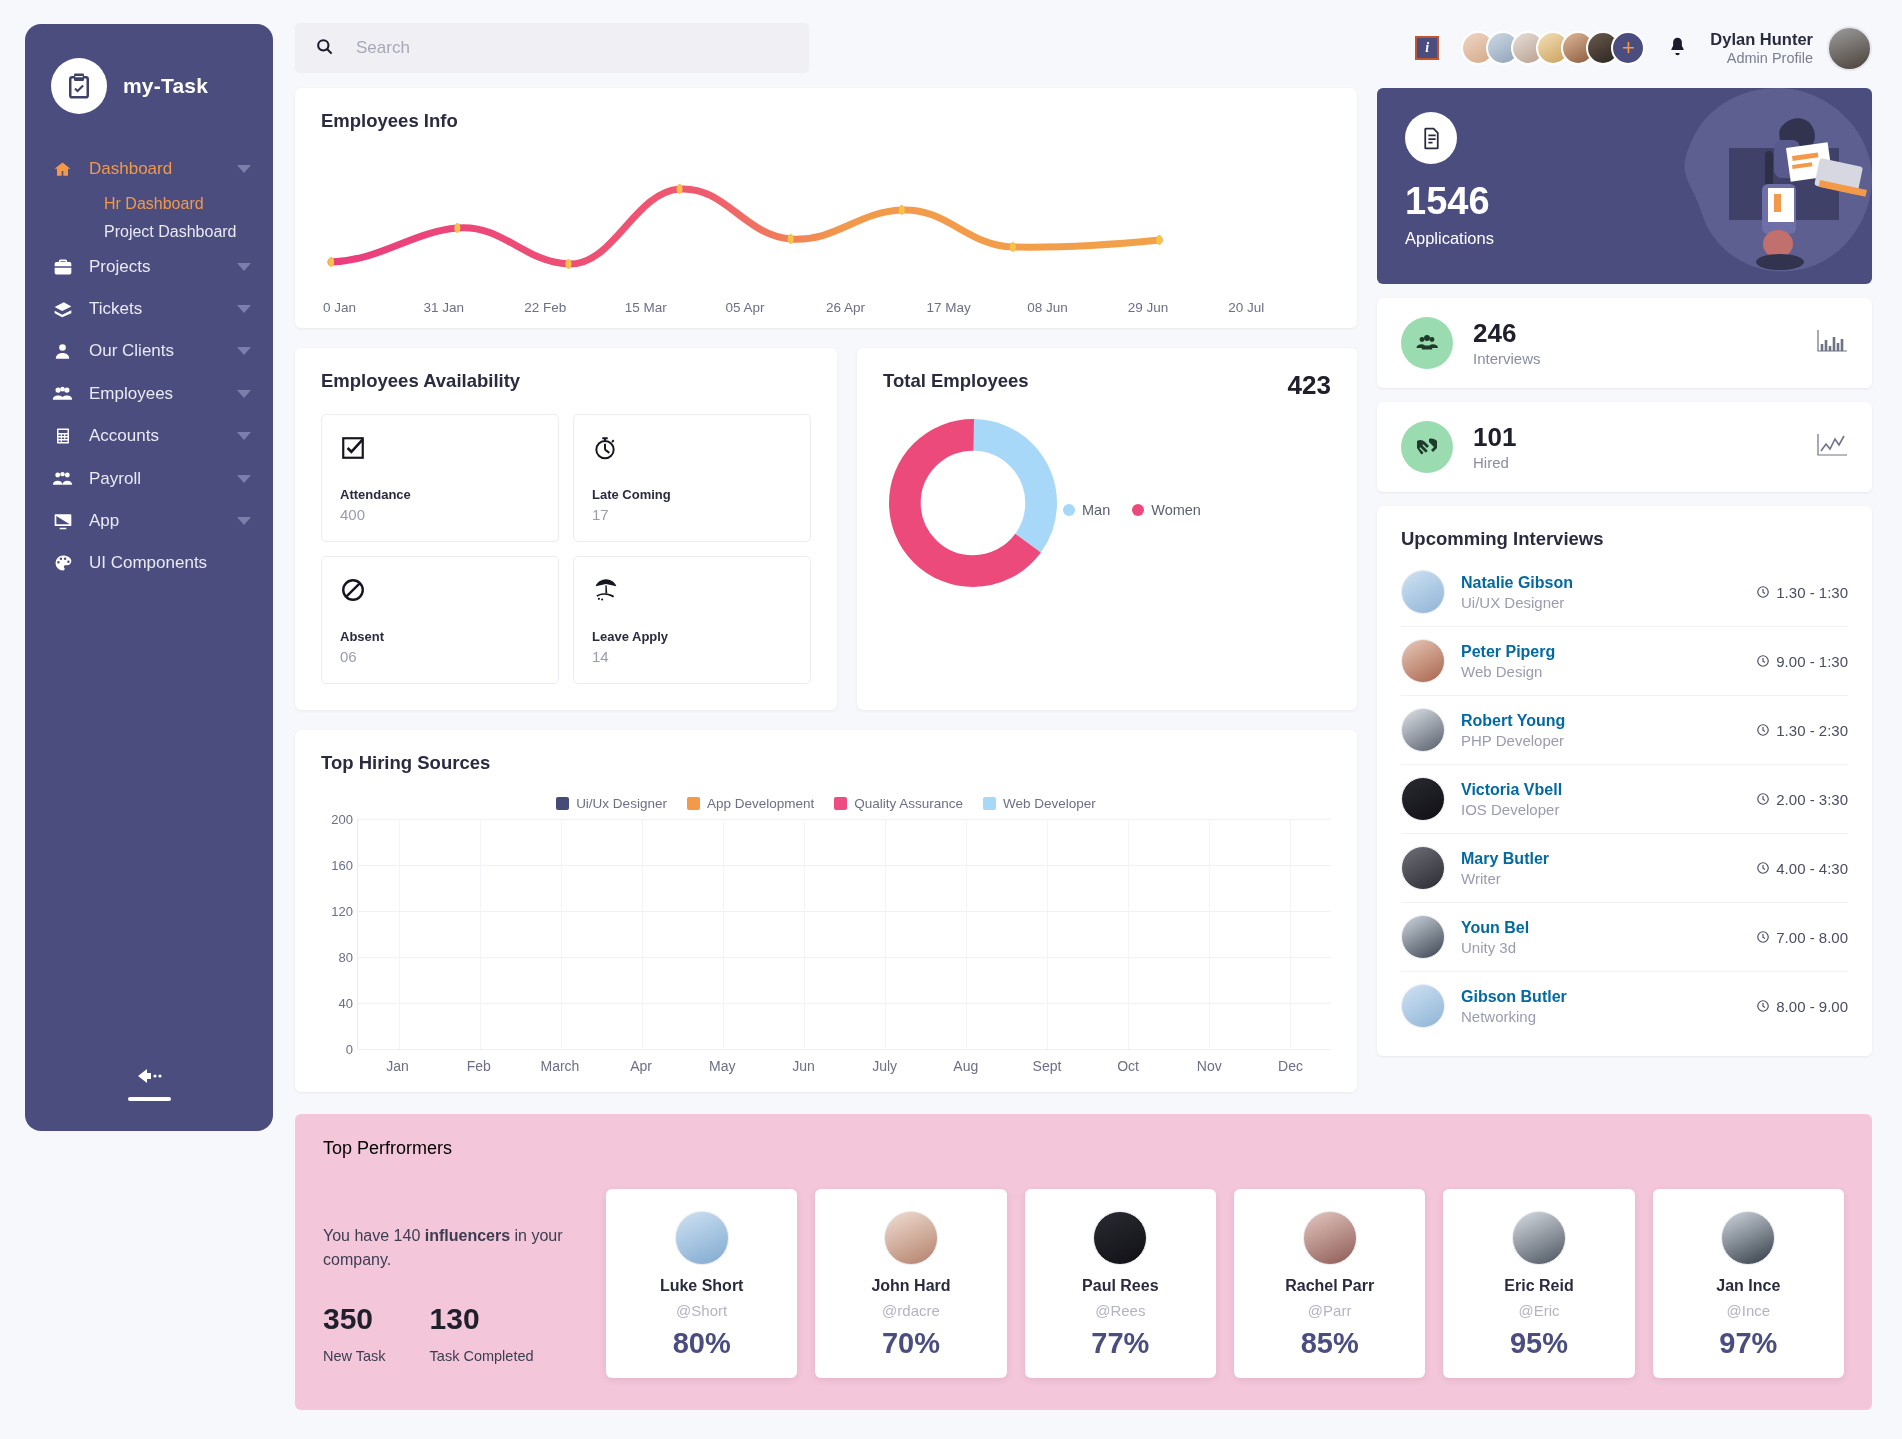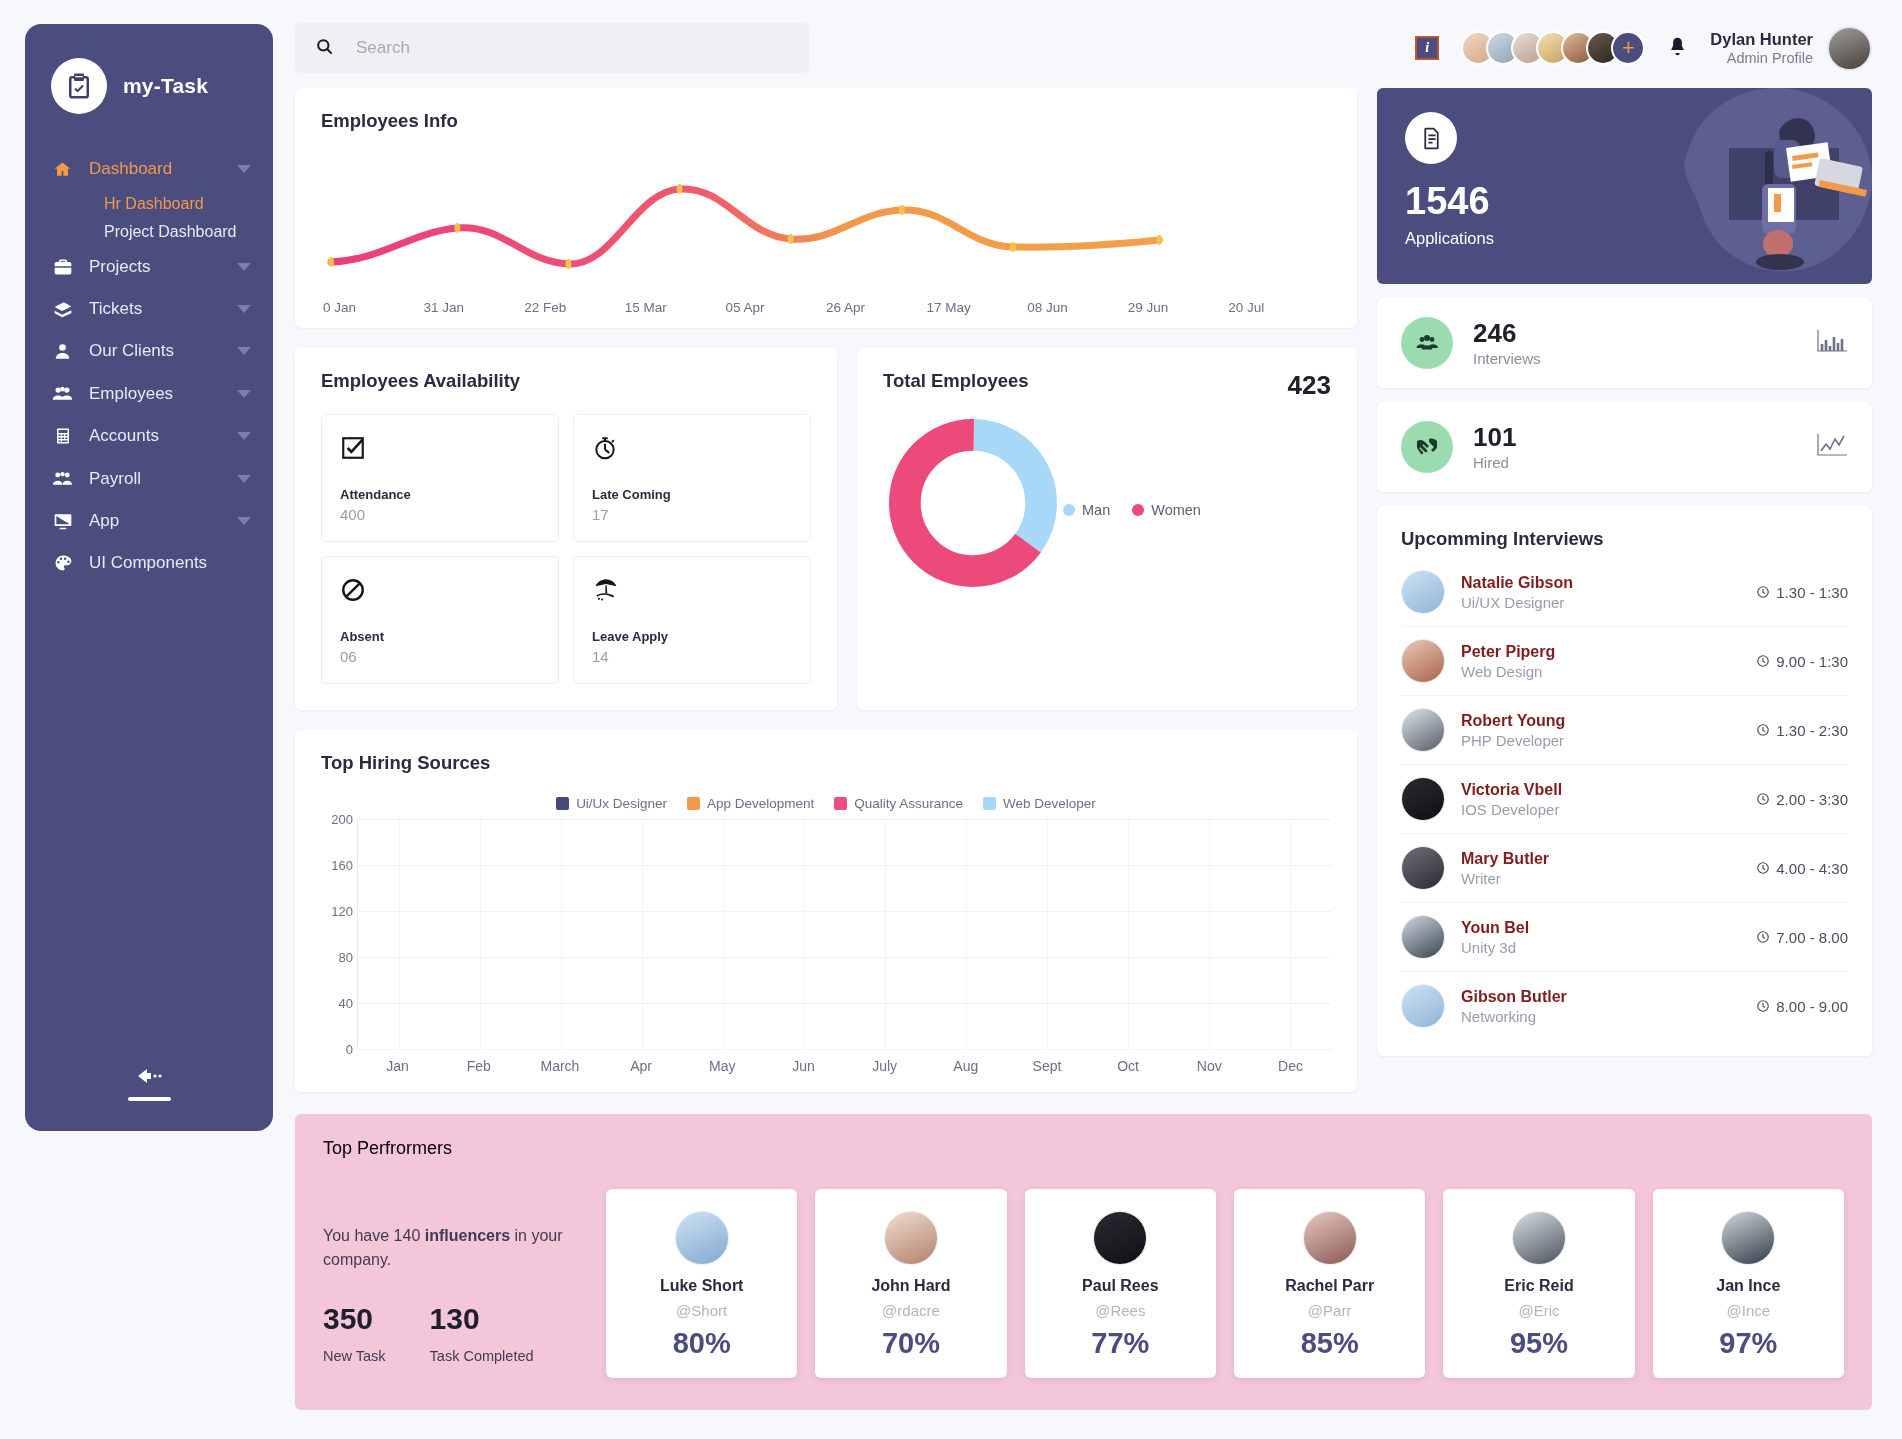--- a/index.html
+++ b/index.html
@@ -126,21 +126,21 @@
   .stat-card { margin-top: 14px; height: 90px; display: flex; align-items: center; padding: 0 24px; gap: 20px; }
   .stat-ico { width: 52px; height: 52px; border-radius: 50%; background: #9adcb0; display: flex; align-items: center; justify-content: center; font-size: 22px; color: #1d3a2a; }
   .stat-num { font-size: 26px; font-weight: bold; color: #20202c; line-height: 1.1; }
   .stat-lbl { font-size: 15px; color: #8b8d9e; margin-top: 2px; }
   .stat-spark { margin-left: auto; color: #6f7285; }
 
   .interviews { margin-top: 14px; padding: 22px 24px 16px; }
   .iv-row { display: flex; align-items: center; gap: 16px; padding: 12px 0; border-bottom: 1px solid #f0f0f5; }
   .iv-row:last-child { border-bottom: none; }
   .iv-av { width: 44px; height: 44px; border-radius: 50%; border: 1px solid #ececf2; background-size: cover; flex: 0 0 44px; }
-  .iv-name { font-size: 16px; font-weight: bold; color: #7f1d1d; }
+  .iv-name { font-size: 16px; font-weight: bold; color: #0369a1; }
   .iv-role { font-size: 15px; color: #9a9cae; margin-top: 2px; }
   .iv-time { margin-left: auto; font-size: 15px; color: #4a4d60; display: flex; align-items: center; gap: 6px; white-space: nowrap; }
 
   
   .performers { margin-top: 22px; background: #f3c6d9; border-radius: 6px; padding: 24px 28px 32px; display: block; }
   .perf-title { font-size: 18px; font-weight: normal; color: #000000; }
   .perf-body { display: flex; align-items: flex-end; gap: 18px; margin-top: 30px; }
   .perf-left { width: 265px; min-width: 265px; padding-bottom: 14px; }
   .perf-text { font-size: 16px; color: #3d3d52; line-height: 1.5; }
   .perf-stats { display: flex; gap: 44px; margin-top: 30px; }

